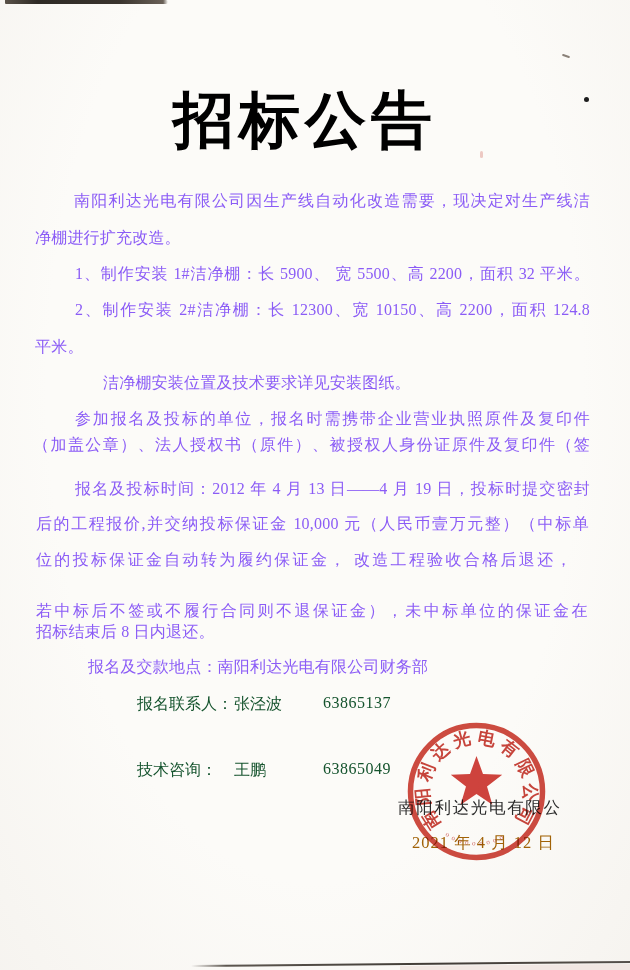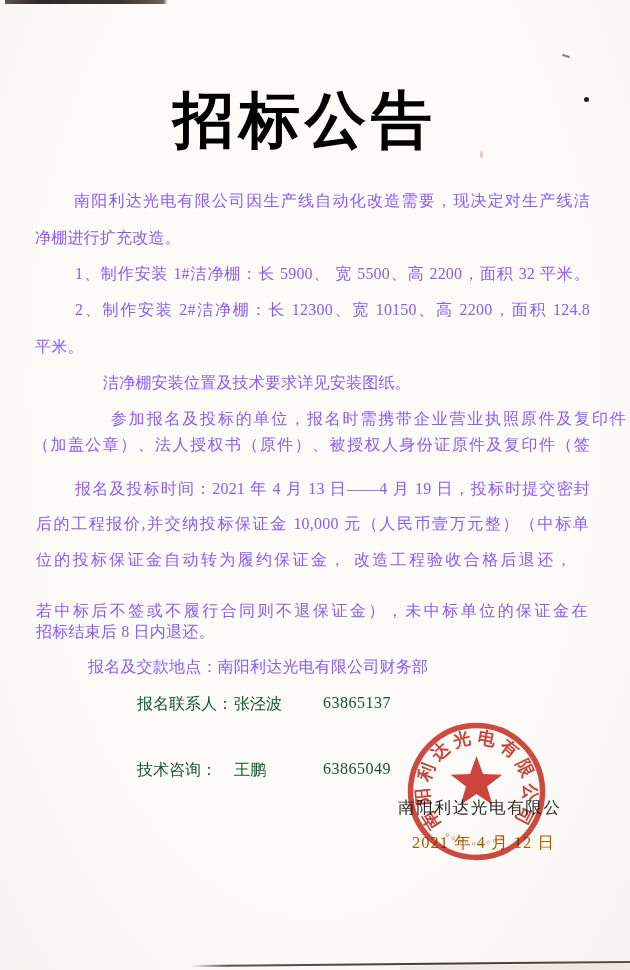--- a/index.html
+++ b/index.html
@@ -69,23 +69,23 @@
 
 <div class="doc-title">招标公告</div>
 
 <div>
   <div class="ln just" style="top:189px;left:74px;width:516px;">南阳利达光电有限公司因生产线自动化改造需要，现决定对生产线洁</div>
   <div class="ln" style="top:226px;left:35px;">净棚进行扩充改造。</div>
   <div class="ln just" style="top:262px;left:75px;width:515px;">1、制作安装 1#洁净棚：长 5900、 宽 5500、高 2200，面积 32 平米。</div>
   <div class="ln just" style="top:298px;left:75px;width:515px;">2、制作安装 2#洁净棚：长 12300、宽 10150、高 2200，面积 124.8</div>
   <div class="ln" style="top:335px;left:35px;">平米。</div>
   <div class="ln" style="top:371px;left:91px;margin-left:12px;">洁净棚安装位置及技术要求详见安装图纸。</div>
-  <div class="ln just" style="top:407px;left:75px;width:515px;margin-left:36px;">参加报名及投标的单位，报名时需携带企业营业执照原件及复印件</div>
+  <div class="ln just" style="top:407px;left:75px;width:515px;">参加报名及投标的单位，报名时需携带企业营业执照原件及复印件</div>
   <div class="ln just" style="top:433px;left:33px;width:557px;font-size:16px;">（加盖公章）、法人授权书（原件）、被授权人身份证原件及复印件（签名）。</div>
-  <div class="ln just" style="top:477px;left:75px;width:515px;">报名及投标时间：2021 年 4 月 13 日——4 月 19 日，投标时提交密封</div>
+  <div class="ln just" style="top:477px;left:75px;width:515px;">报名及投标时间：2012 年 4 月 13 日——4 月 19 日，投标时提交密封</div>
   <div class="ln just" style="top:512px;left:36px;width:553px;">后的工程报价,并交纳投标保证金 10,000 元（人民币壹万元整）（中标单</div>
   <div class="ln just sp" style="top:548px;left:36px;width:537px;">位的投标保证金自动转为履约保证金， 改造工程验收合格后退还，</div>
   <div class="ln just sp" style="top:583px;left:36px;width:553px;margin-top:16px;">若中标后不签或不履行合同则不退保证金），未中标单位的保证金在</div>
   <div class="ln" style="top:620px;left:36px;">招标结束后 8 日内退还。</div>
   <div class="ln" style="top:655px;left:88px;">报名及交款地点：南阳利达光电有限公司财务部</div>
 </div>
 
 <div class="contact-row" style="top:694px;">
   <span class="c-label">报名联系人：</span>
   <span class="c-name">张泾波</span>

